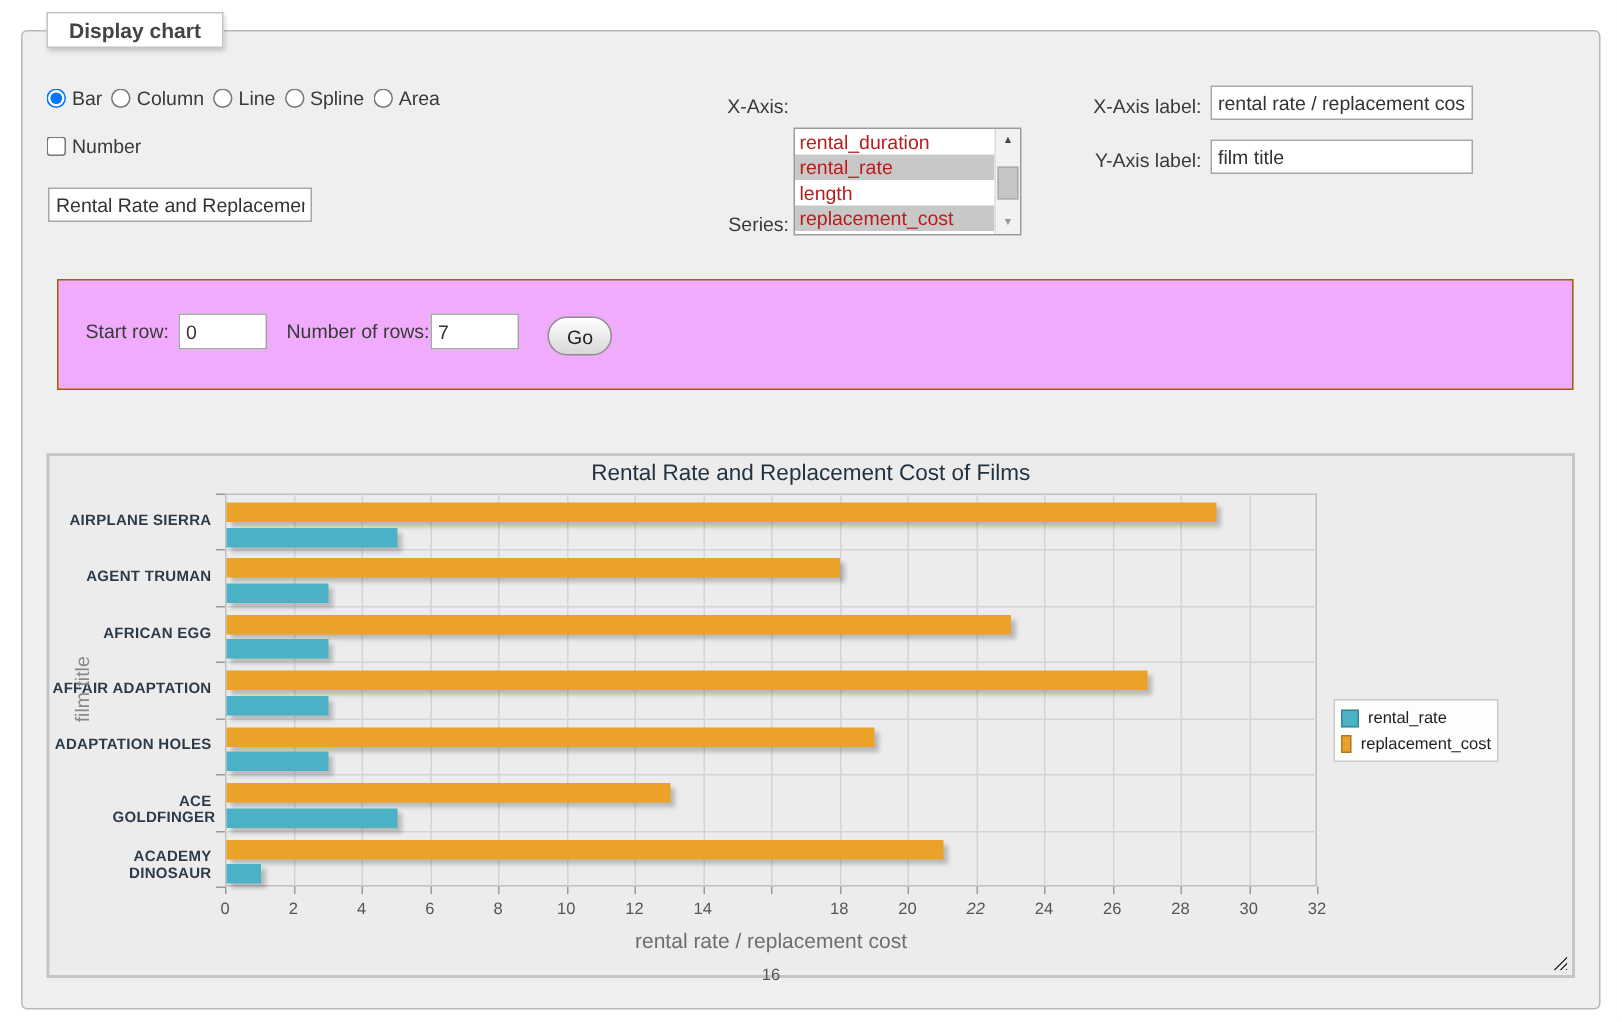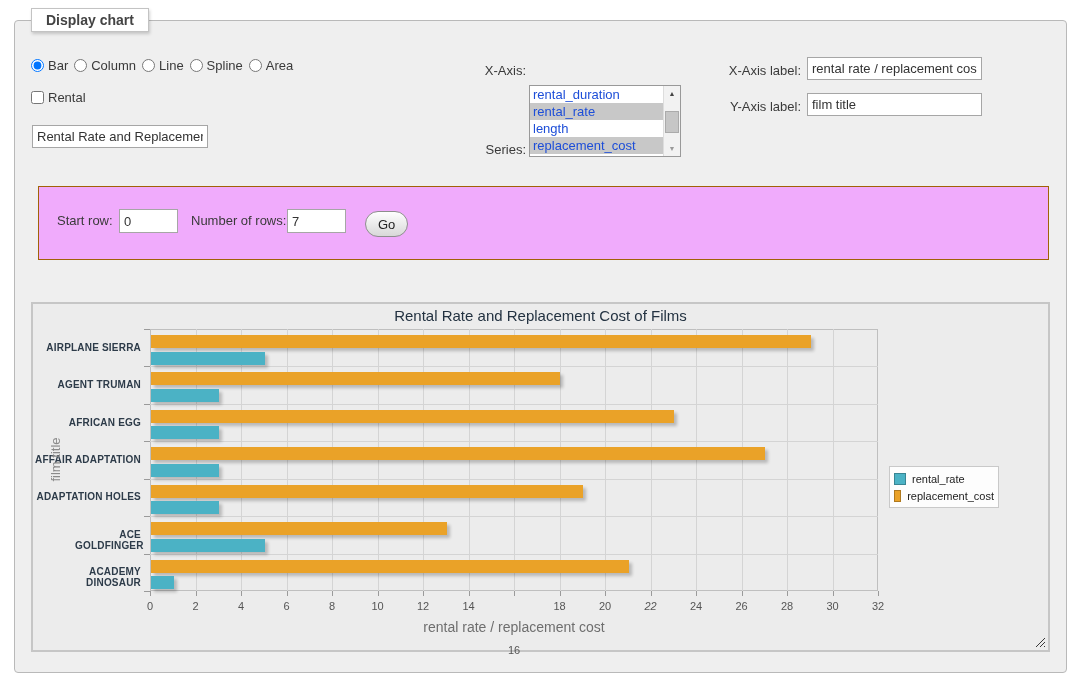--- a/index.html
+++ b/index.html
@@ -17,21 +17,21 @@
     color:#333; padding:2px 4px; font-family:"Liberation Sans",sans-serif; }
   .title-input { position:absolute; left:17px; top:104px; width:176px; height:23px; }
   .lbl-right { text-align:right; }
   .fake-select { position:absolute; left:515px; top:37px; width:154px; height:23px;
     background:#fff; border:1px solid #999; font-size:13px; color:#333;
     display:flex; align-items:center; padding:0 6px; cursor:default; }
   .fake-select .arrow { margin-left:auto; font-size:9px; color:#333; }
   .listbox { position:absolute; left:514px; top:64px; width:152px; height:72px;
     background:#fff; border:1px solid #999; overflow:hidden; }
   .listbox .opts { position:absolute; left:0; top:0; right:17px; bottom:0; }
-  .listbox .opt { height:17px; line-height:17px; font-size:13px; color:#1d4ed8;
+  .listbox .opt { height:17px; line-height:17px; font-size:13px; color:#b91c1c;
     padding:0 3px; overflow:hidden; white-space:nowrap; }
   .listbox .opt.sel { background:#c8c8c8; }
   .sbar { position:absolute; right:0; top:0; width:17px; bottom:0;
     background:#f2f2f2; border-left:1px solid #ddd; }
   .sbar .btn { position:absolute; left:0; width:16px; height:15px; background:#f2f2f2;
     font-size:7px; text-align:center; line-height:15px; color:#444; }
   .sbar .btn.down { bottom:0; color:#9a9a9a; }
   .sbar .thumb { position:absolute; left:1px; top:25px; width:14px; height:22px;
     background:#c6c6c6; border:1px solid #ababab; }
   .rows-box { position:absolute; left:23px; top:165px; width:1011px; height:74px;
@@ -68,21 +68,21 @@
 </style>
 </head>
 <body>
 
 <div class="panel">
   <div class="panel-legend">Display chart</div>
 
   <div class="frm type-row" style="left:16px; top:37px;" id="type-row"><label><input type="radio" name="ctype" checked="" style=""><span>Bar</span></label><label><input type="radio" name="ctype" style=""><span>Column</span></label><label><input type="radio" name="ctype" style=""><span>Line</span></label><label><input type="radio" name="ctype" style=""><span>Spline</span></label><label><input type="radio" name="ctype" style=""><span>Area</span></label></div>
 
   <div class="frm stacked-row" style="left:16px; top:69px;">
-    <label><input type="checkbox" style=""><span>Rental</span></label>
+    <label><input type="checkbox" style=""><span>Number</span></label>
   </div>
 
   <input type="text" class="title-input" value="Rental Rate and Replacement Cost of Films" style="">
 
   <div class="frm lbl-right" style="left:400px; top:42px; width:111px;">X-Axis:</div>
 
   <div class="listbox">
     <div class="opts" id="series-opts">
         <div class="opt">rental_duration</div>
         <div class="opt sel">rental_rate</div>

